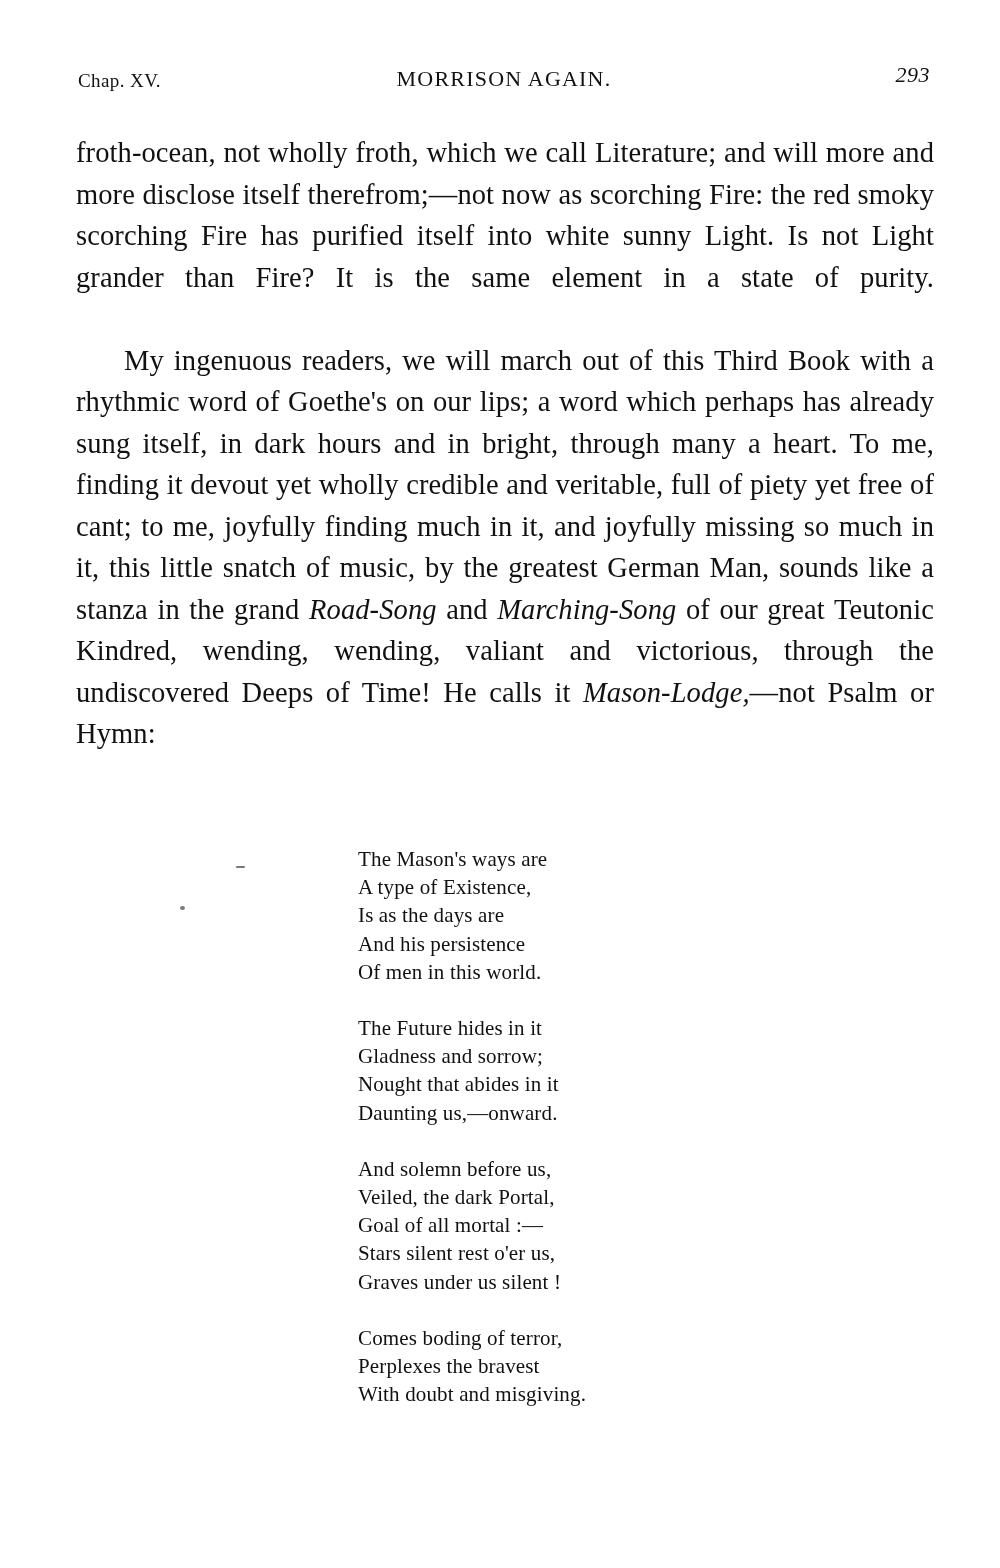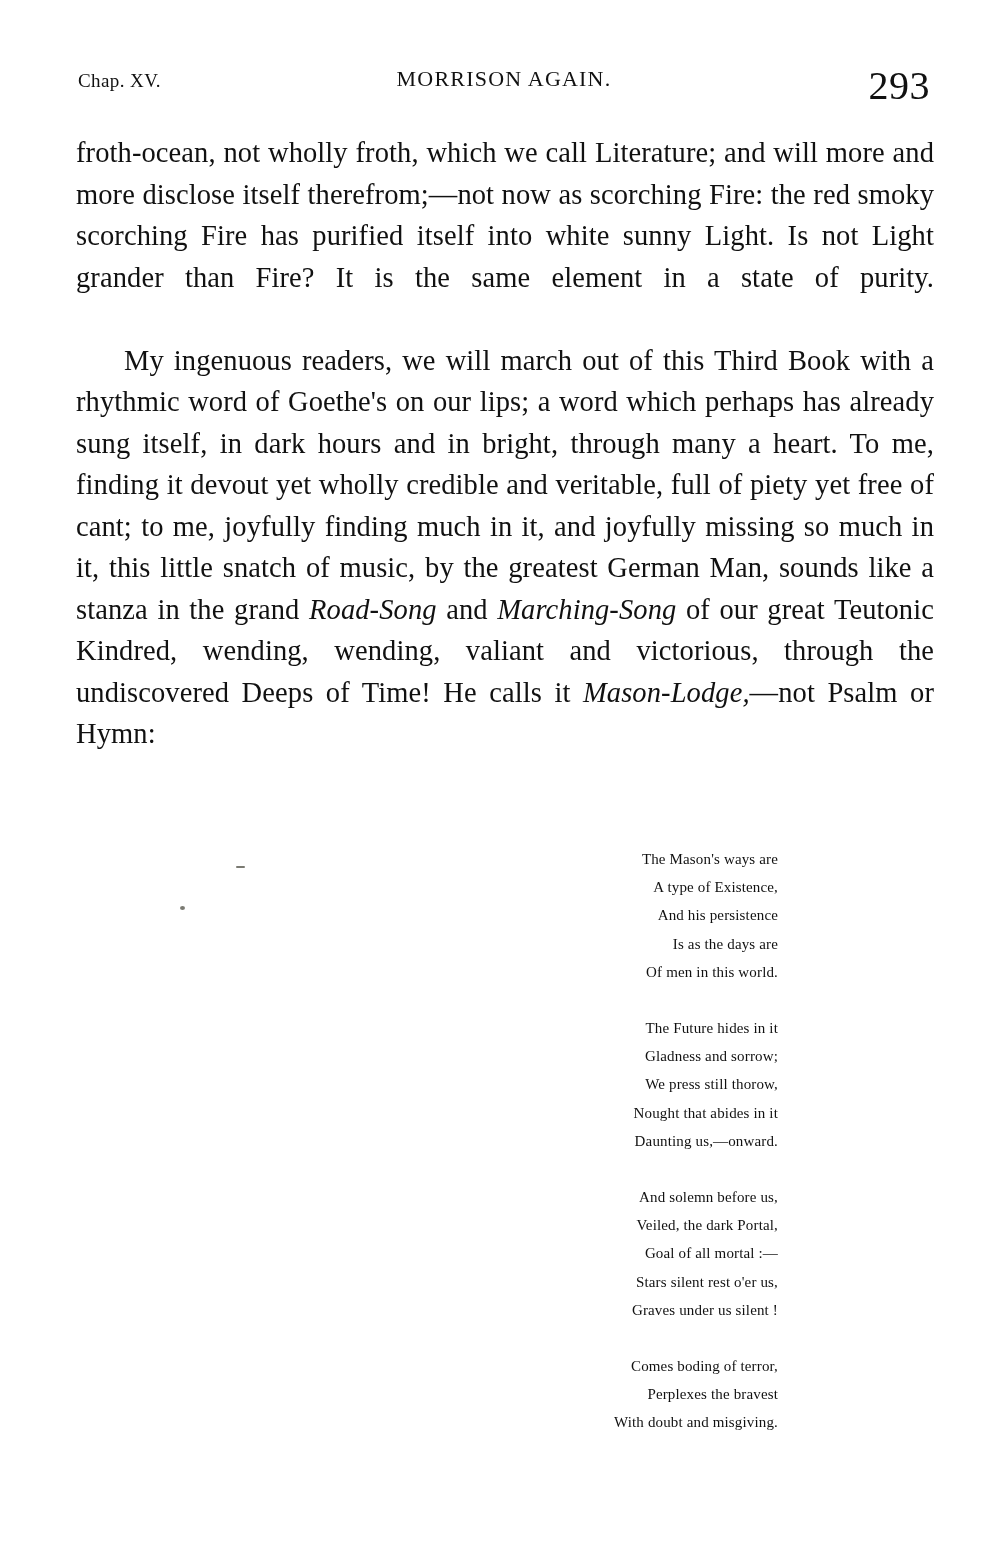--- a/index.html
+++ b/index.html
@@ -45,22 +45,23 @@
     top: 4px;
     width: 852px;
     text-align: center;
     font-size: 22px;
     letter-spacing: 1.2px;
   }
   .runhead-right {
     position: absolute;
     right: 0;
     top: 0;
-    font-size: 40px;
+    font-size: 22px;
     letter-spacing: 0.5px;
+    font-style: italic;
   }
 
   
   .prose {
     position: absolute;
     left: 76px;
     top: 132px;
     width: 858px;
   }
   .prose p {
@@ -86,24 +87,23 @@
     display: inline-block;
     width: 100%;
   }
 
   
   .poem {
     position: absolute;
     left: 358px;
     top: 845px;
     width: 420px;
-    font-size: 15px;
+    font-size: 21px;
     line-height: 28.2px;
     letter-spacing: 0.15px;
-    text-align: right;
   }
   .stanza {
     margin-bottom: 28px;
   }
   .stanza:last-child { margin-bottom: 0; }
   .vline { white-space: pre; }
 
   
   .speck {
     position: absolute;
@@ -128,29 +128,28 @@
     <p><span>froth-ocean, not wholly froth, which we call Literature; and will more and more disclose itself therefrom;—not now as scorching Fire: the red smoky scorching Fire has purified itself into white sunny Light. Is not Light grander than Fire? It is the same element in a state of purity.</span></p>
 
     <p class="indent"><span>My ingenuous readers, we will march out of this Third Book with a rhythmic word of Goethe's on our lips; a word which perhaps has already sung itself, in dark hours and in bright, through many a heart. To me, finding it devout yet wholly credible and veritable, full of piety yet free of cant; to me, joyfully finding much in it, and joyfully missing so much in it, this little snatch of music, by the greatest German Man, sounds like a stanza in the grand </span><i>Road-Song</i><span> and </span><i>Marching-Song</i><span> of our great Teutonic Kindred, wending, wending, valiant and victorious, through the undiscovered Deeps of Time! He calls it </span><i>Mason-Lodge,</i><span>—not Psalm or Hymn:</span></p>
   </div>
 
   <div class="poem">
 
     <div class="stanza">
       <div class="vline">The Mason's ways are</div>
       <div class="vline">A type of Existence,</div>
+      <div class="vline">Is as the days are</div>
       <div class="vline">And his persistence</div>
-      <div class="vline">Is as the days are</div>
       <div class="vline">Of men in this world.</div>
     </div>
 
     <div class="stanza">
       <div class="vline">The Future hides in it</div>
       <div class="vline">Gladness and sorrow;</div>
-      <div class="vline">We press still thorow,</div>
       <div class="vline">Nought that abides in it</div>
       <div class="vline">Daunting us,—onward.</div>
     </div>
 
     <div class="stanza">
       <div class="vline">And solemn before us,</div>
       <div class="vline">Veiled, the dark Portal,</div>
       <div class="vline">Goal of all mortal :—</div>
       <div class="vline">Stars silent rest o'er us,</div>
       <div class="vline">Graves under us silent !</div>

